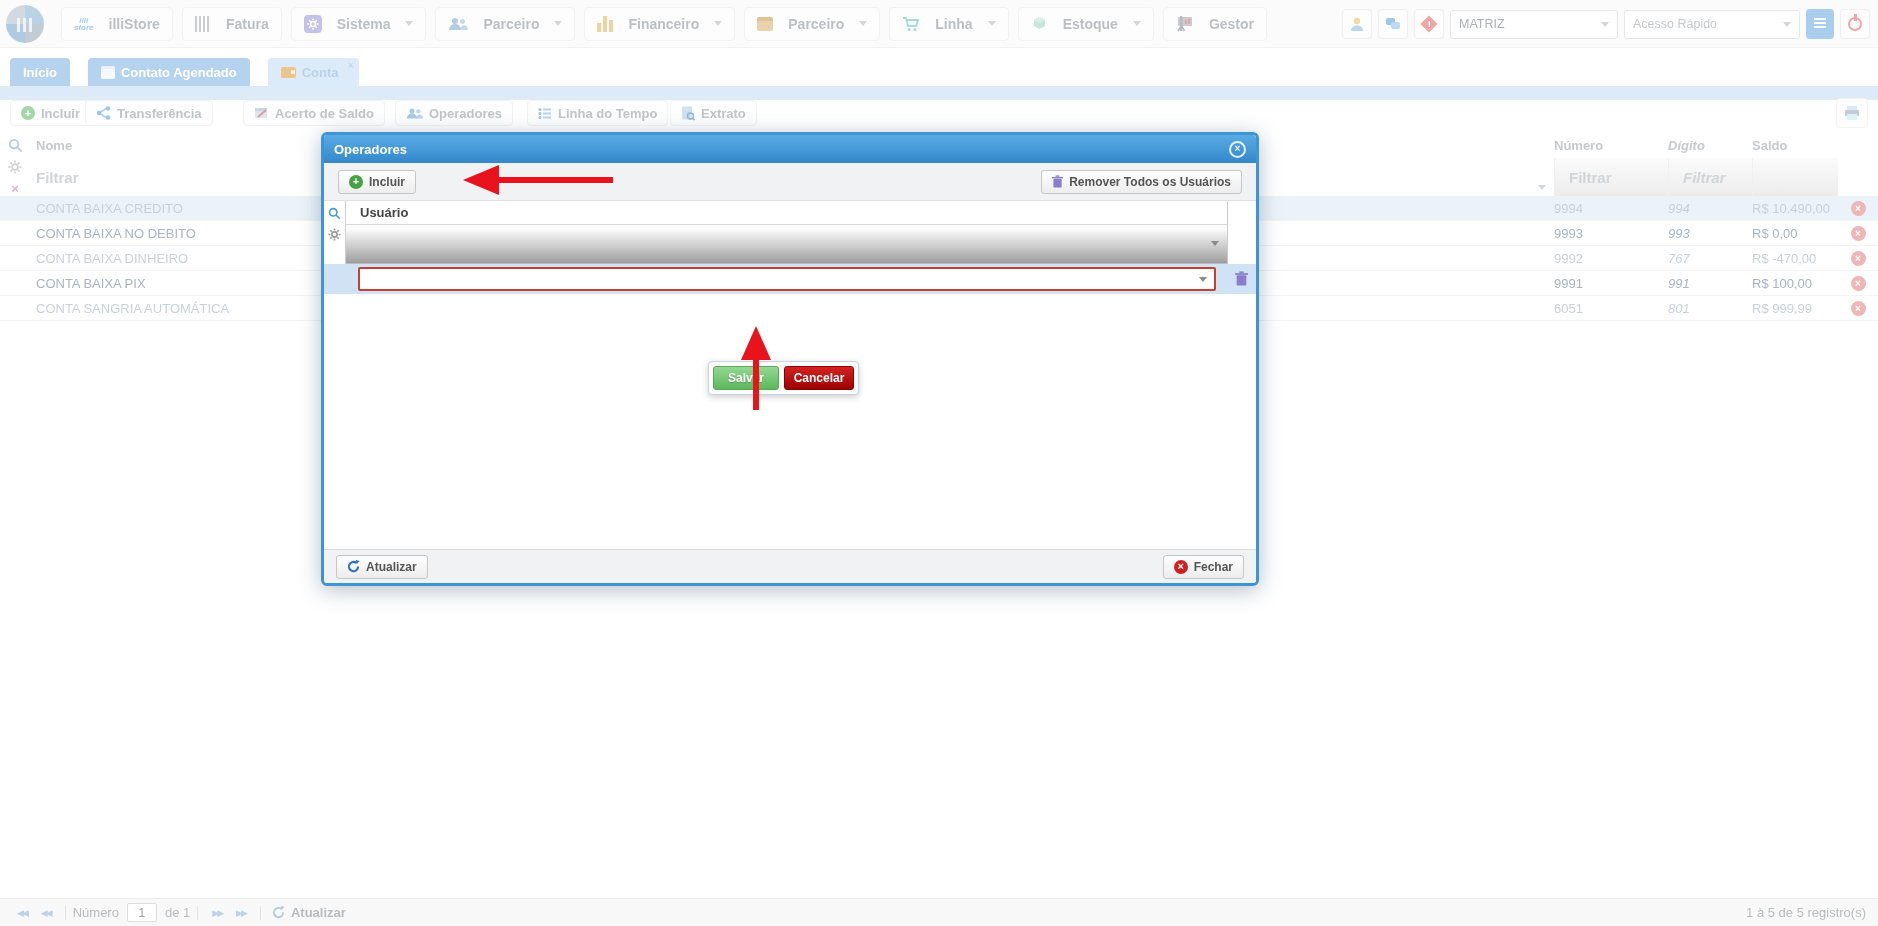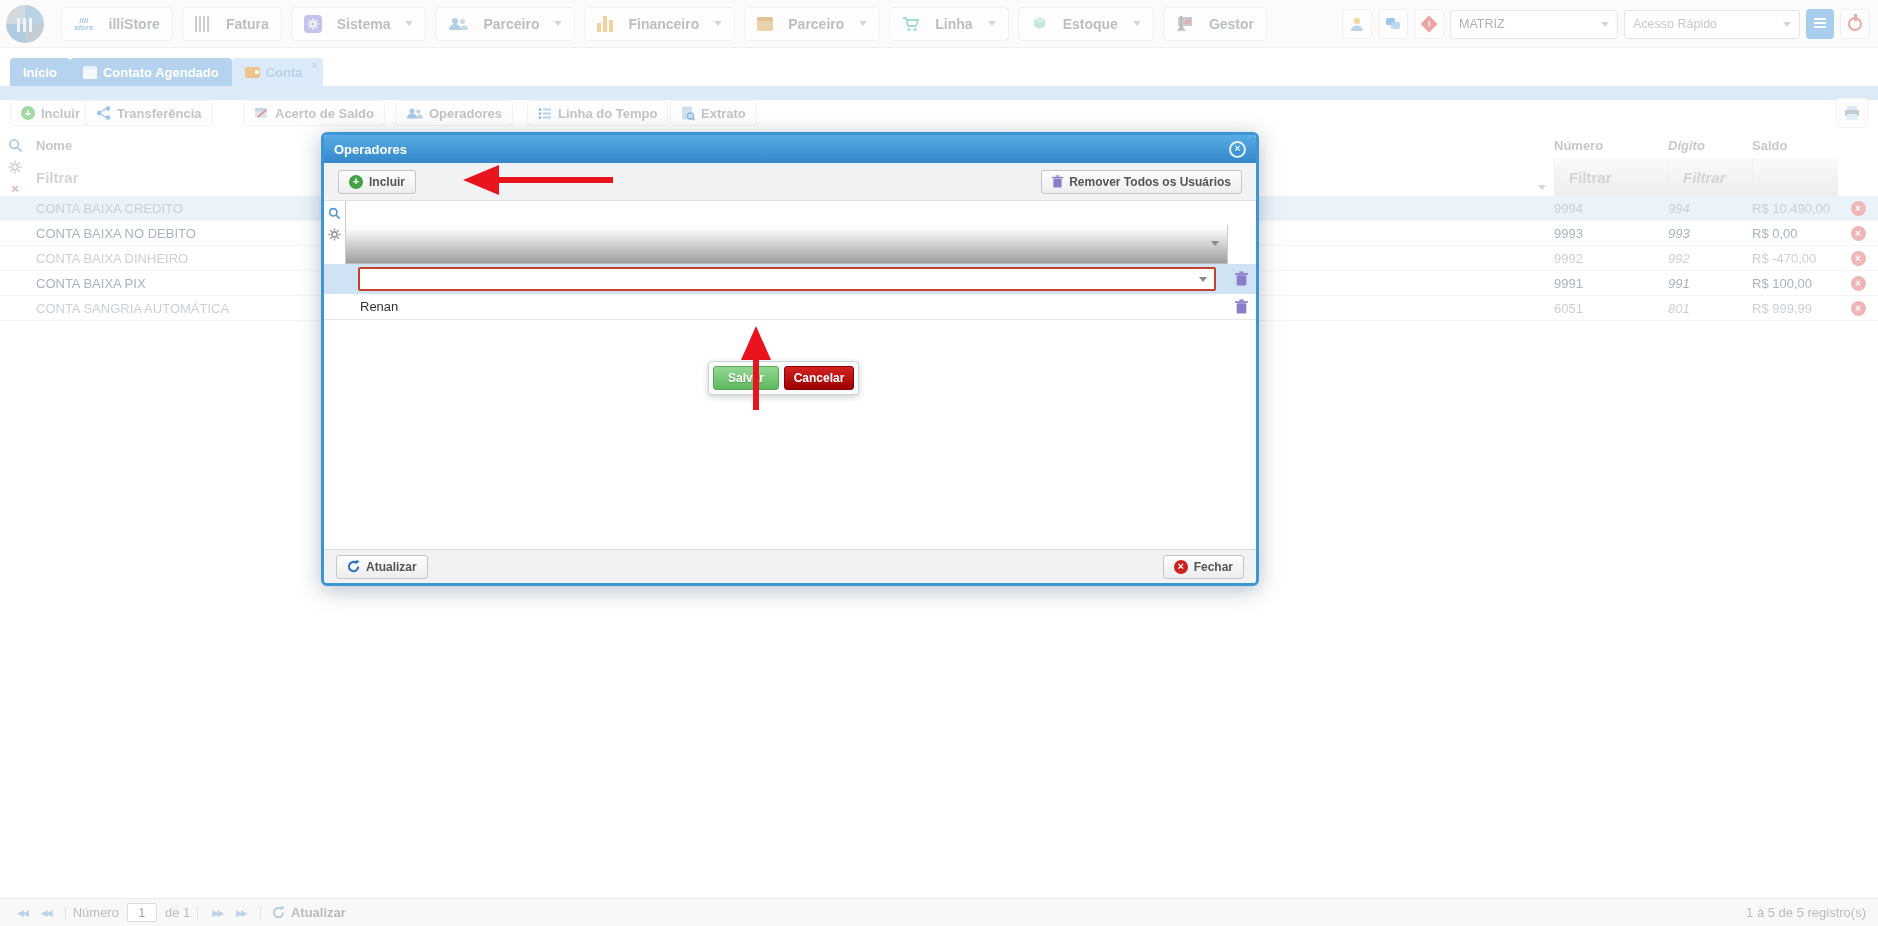--- a/index.html
+++ b/index.html
@@ -37,21 +37,21 @@
     display:flex; align-items:center; justify-content:center; }
   .alert-diamond span { transform:rotate(-45deg); color:#fff; font-size:9px; font-weight:bold; }
   .book-btn { width:28px; height:30px; background:#a9cdec; border-radius:4px;
     display:flex; align-items:center; justify-content:center; }
   .book-lines { width:12px; height:12px; background:repeating-linear-gradient(#fff 0 2px, transparent 2px 4px); }
   .power-ring { width:14px; height:14px; border:2.5px solid #eba8a8; border-radius:50%; position:relative; }
   .power-ring::after { content:""; position:absolute; left:4px; top:-5px; width:2.5px; height:7px; background:#eba8a8; }
 
   
   .tabbar { position:absolute; top:58px; left:0; width:1878px; height:42px; }
-  .tabs { display:flex; gap:0; padding-left:10px; height:28px; }
+  .tabs { display:flex; gap:18px; padding-left:10px; height:28px; }
   .tab { display:flex; align-items:center; gap:6px; padding:0 13px; border-radius:4px 4px 0 0;
     font-weight:bold; font-size:13px; }
   .tab.blue { background:#b5d3ee; color:#fff; }
   .tab.light { background:#dcebf9; color:#b9d2e9; position:relative; padding-right:20px; }
   .tab .x { position:absolute; top:2px; right:5px; font-size:10px; color:#c3d8ec; font-weight:bold; }
   .tabstrip { height:14px; background:#ddeaf8; }
   .cal-icon { width:14px; height:13px; background:#f5fafe; border-radius:2px; border-top:3px solid #e8f1fa; position:relative; }
   .wallet-icon { width:15px; height:11px; background:#ecc58c; border-radius:2px; position:relative; }
   .wallet-icon::after { content:""; position:absolute; right:1px; top:3px; width:4px; height:4px; background:#fdf4e4; border-radius:1px; }
 
@@ -385,21 +385,21 @@
     <div class="g-row g-data row-dark">
       <div class="c-nome">CONTA BAIXA NO DEBITO</div>
       <div class="c-num">9993</div>
       <div class="c-dig">993</div>
       <div class="c-saldo">R$ 0,00</div>
       <div class="c-del"><span class="del-badge">×</span></div>
     </div>
     <div class="g-row g-data row-light">
       <div class="c-nome">CONTA BAIXA DINHEIRO</div>
       <div class="c-num">9992</div>
-      <div class="c-dig">992</div>
+      <div class="c-dig">767</div>
       <div class="c-saldo">R$ -470,00</div>
       <div class="c-del"><span class="del-badge">×</span></div>
     </div>
     <div class="g-row g-data row-dark">
       <div class="c-nome">CONTA BAIXA PIX</div>
       <div class="c-num">9991</div>
       <div class="c-dig">991</div>
       <div class="c-saldo">R$ 100,00</div>
       <div class="c-del"><span class="del-badge">×</span></div>
     </div>
@@ -464,36 +464,31 @@
           <line x1="8" y1="0.5" x2="8" y2="3"></line>
           <line x1="8" y1="13" x2="8" y2="15.5"></line>
         <line x1="0.5" y1="8" x2="3" y2="8"></line>
           <line x1="13" y1="8" x2="15.5" y2="8"></line>
         <line x1="2.8" y1="2.8" x2="4.6" y2="4.6"></line>
           <line x1="11.4" y1="11.4" x2="13.2" y2="13.2"></line>
         <line x1="2.8" y1="13.2" x2="4.6" y2="11.4"></line>
           <line x1="11.4" y1="4.6" x2="13.2" y2="2.8"></line>
         </svg>
     </div>
+    <div class="m-gridhead">
+      <span>Usuário</span>
+    </div>
     <div class="m-combogray">
       <span class="caret"></span>
     </div>
     <div class="m-editrow">
       <div class="m-combo-red">
         <span class="caret"></span>
       </div>
       <svg class="trash-btn ico" style="top:7px" viewBox="0 0 12 14" fill="currentColor">
-        <rect x="1.5" y="4" width="9" height="9.5" rx="1"></rect>
-          <rect x="0" y="2" width="12" height="1.6"></rect>
-          <rect x="4" y="0.4" width="4" height="1.4"></rect>
-        </svg>
-    </div>
-    <div class="m-userrow">
-      <span>Renan</span>
-      <svg class="trash-btn ico" style="top:5px" viewBox="0 0 12 14" fill="currentColor">
         <rect x="1.5" y="4" width="9" height="9.5" rx="1"></rect>
           <rect x="0" y="2" width="12" height="1.6"></rect>
           <rect x="4" y="0.4" width="4" height="1.4"></rect>
         </svg>
     </div>
     <div class="save-panel">
       <div class="btn-save">Salvar</div>
       <div class="btn-cancel">Cancelar</div>
     </div>
   </div>

